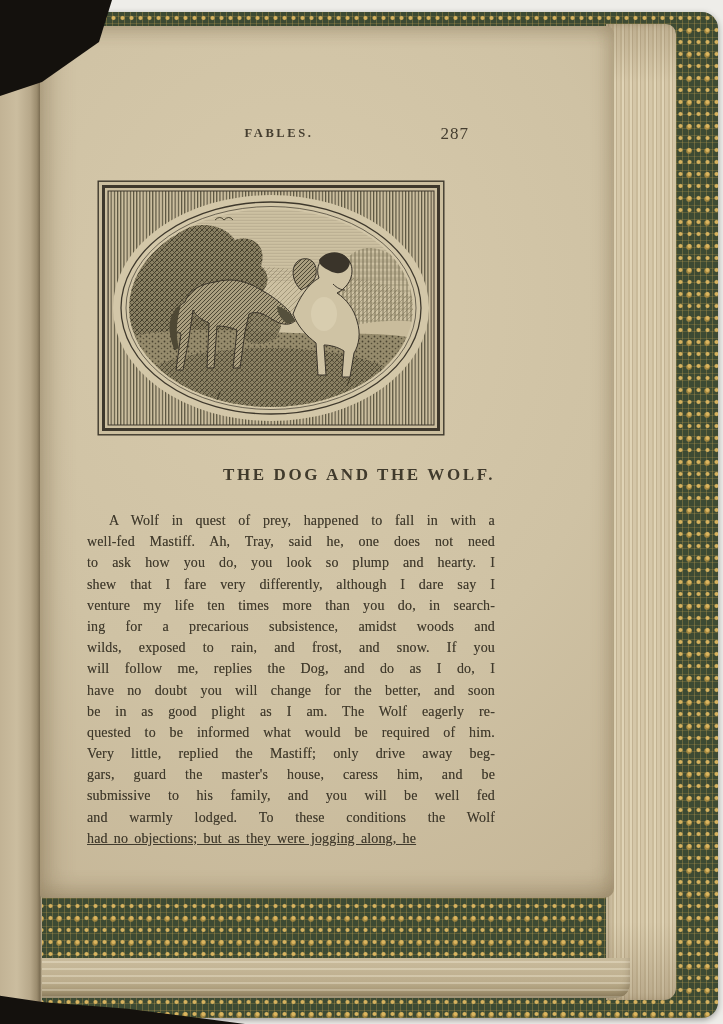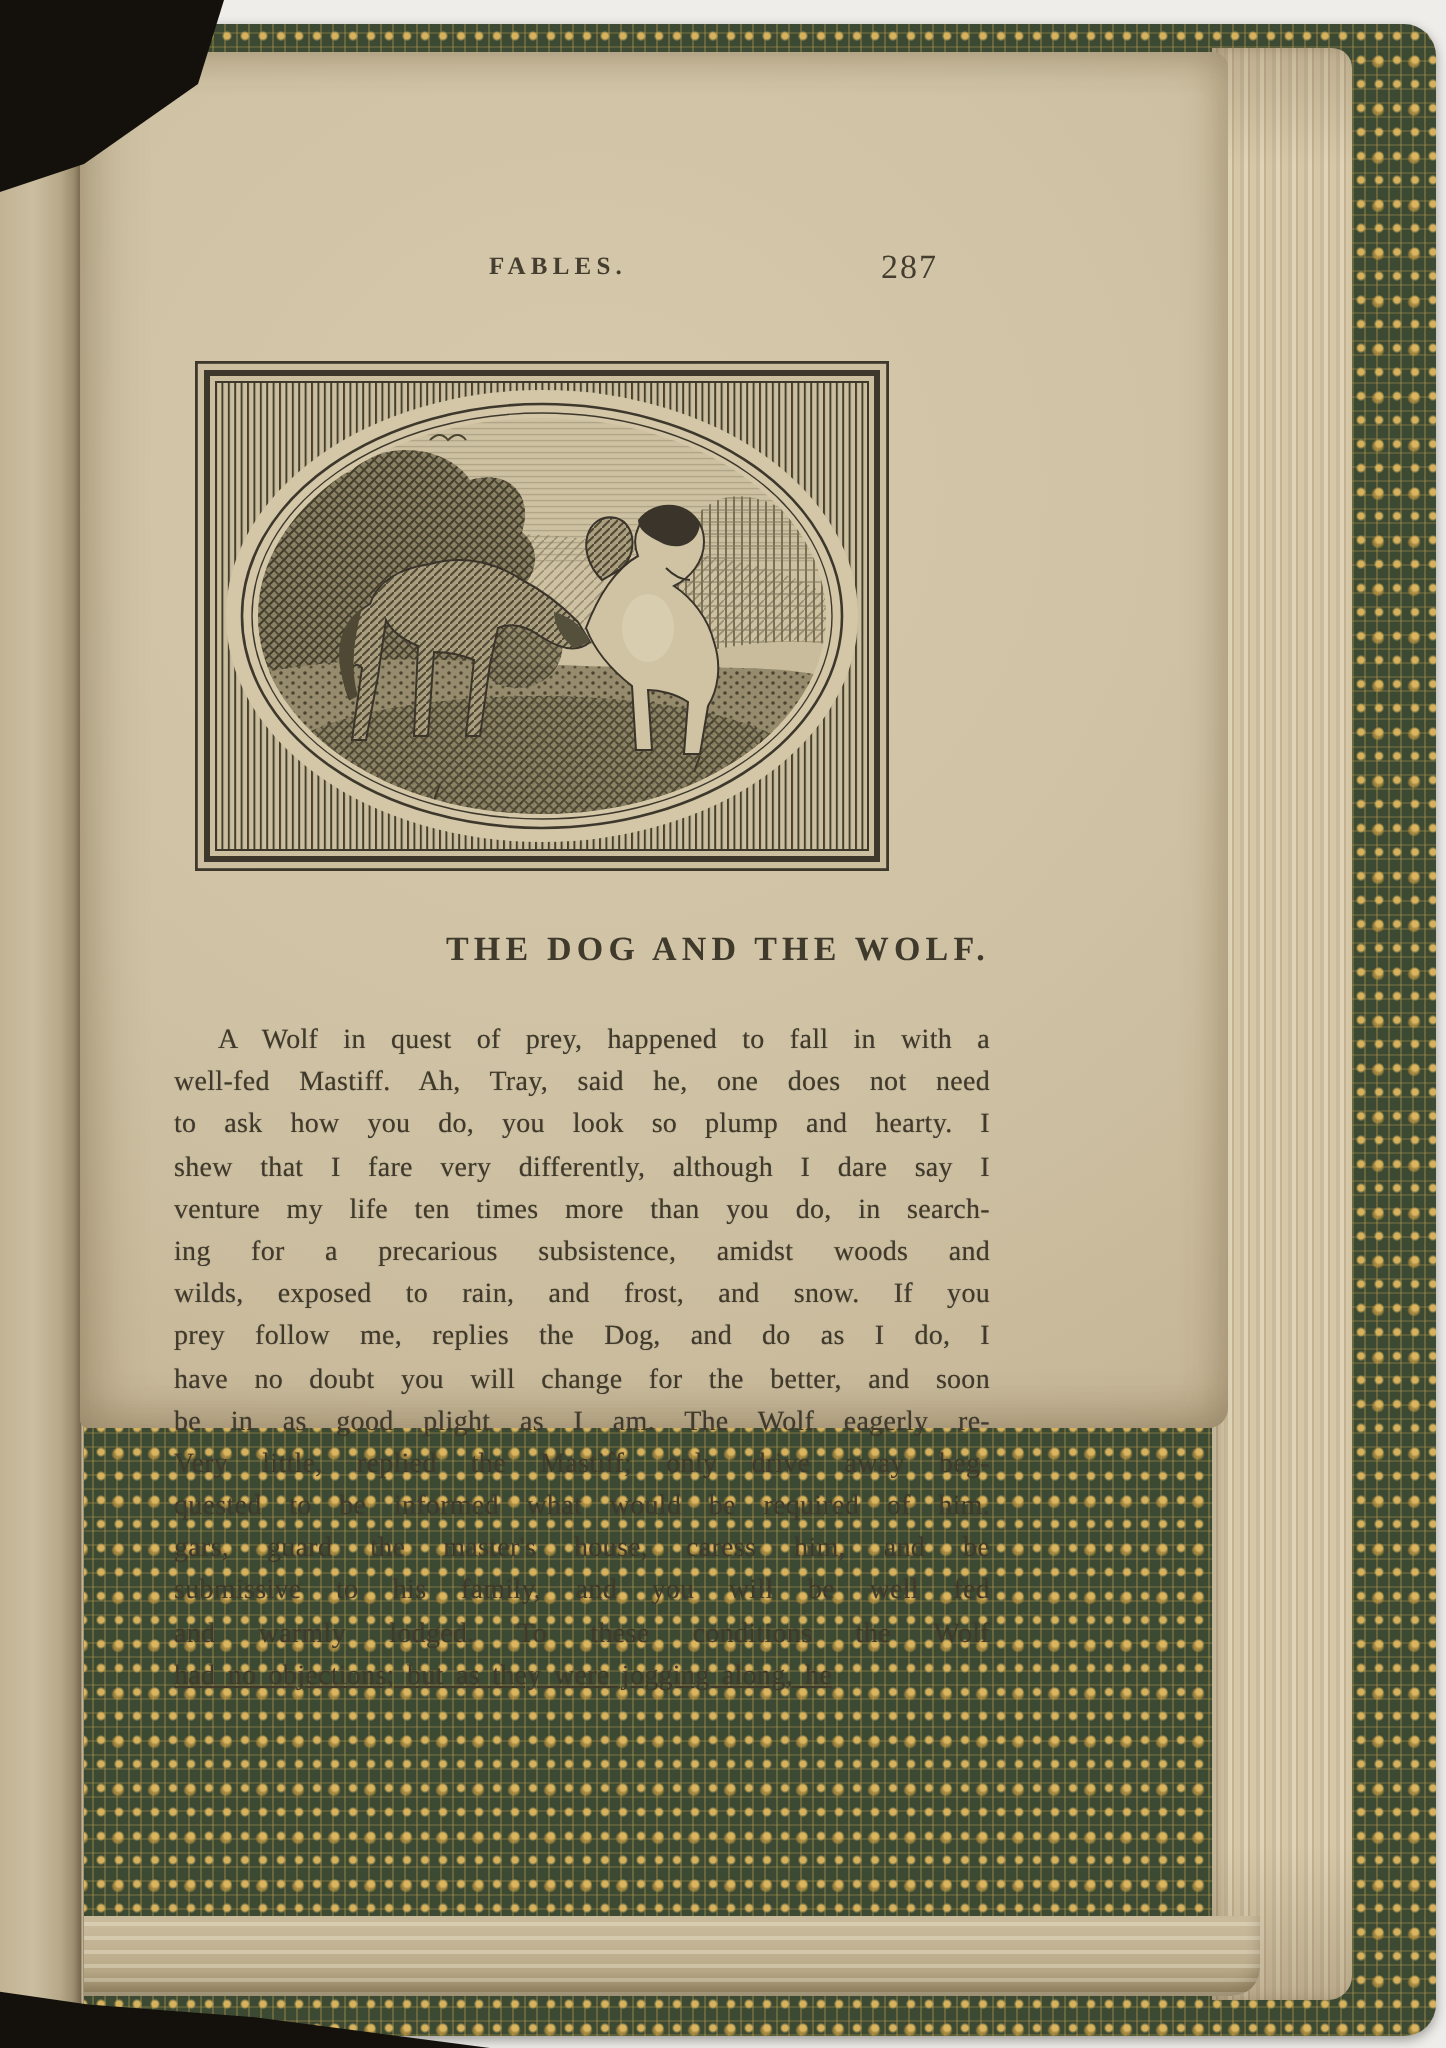--- a/index.html
+++ b/index.html
@@ -53,21 +53,21 @@
     box-shadow: inset 0 -5px 7px rgba(70,55,35,.3);
   }
   
   .gutter {
     position:absolute; left:0; top:16px; width:42px; height:992px; z-index:4;
     background:
       linear-gradient(90deg, #c2b395 0, #cbbd9f 40%, #b7a88a 72%, #9b8c6e 88%, #77694f 96%, #c9bb9d 98%, #8d7f63 100%);
   }
   
   .page {
-    position:absolute; left:40px; top:26px; width:574px; height:688px; z-index:4;
+    position:absolute; left:40px; top:26px; width:574px; height:872px; z-index:4;
     border-radius:4px 8px 10px 4px;
     background:
       radial-gradient(120% 95% at 44% 32%, #d7caac 0%, #cfc2a4 48%, #c6b798 80%, #b3a384 100%);
     box-shadow: inset 14px 0 22px rgba(95,75,45,.20), inset -10px 0 16px rgba(95,75,45,.12),
                 inset 0 -12px 18px rgba(95,75,45,.14), inset 0 8px 14px rgba(95,75,45,.10);
   }
   .content { position:absolute; left:47px; top:0; width:408px; height:100%; }
 
   .header-row { position:absolute; left:0; top:100px; width:100%; height:22px; }
   .running-header {
@@ -207,25 +207,25 @@
     <div class="fable-title">THE DOG AND THE WOLF.</div>
 
     <div class="body-text">
       <div class="line first">A Wolf in quest of prey, happened to fall in with a</div>
       <div class="line">well-fed Mastiff.  Ah, Tray, said he, one does not need</div>
       <div class="line">to ask how you do, you look so plump and hearty.  I</div>
       <div class="line">shew that I fare very differently, although I dare say I</div>
       <div class="line">venture my life ten times more than you do, in search-</div>
       <div class="line">ing for a precarious subsistence, amidst woods and</div>
       <div class="line">wilds, exposed to rain, and frost, and snow.  If you</div>
-      <div class="line">prey follow me, replies the Dog, and do as I do, I</div>
+      <div class="line">will follow me, replies the Dog, and do as I do, I</div>
       <div class="line">have no doubt you will change for the better, and soon</div>
       <div class="line">be in as good plight as I am.  The Wolf eagerly re-</div>
+      <div class="line">quested to be informed what would be required of him.</div>
       <div class="line">Very little, replied the Mastiff; only drive away beg-</div>
-      <div class="line">quested to be informed what would be required of him.</div>
       <div class="line">gars, guard the master's house, caress him, and be</div>
       <div class="line">submissive to his family, and you will be well fed</div>
       <div class="line">and warmly lodged.  To these conditions the Wolf</div>
       <div class="line last">had no objections; but as they were jogging along, he</div>
     </div>
 
   </div>
 </div>
 
 </body></html>

